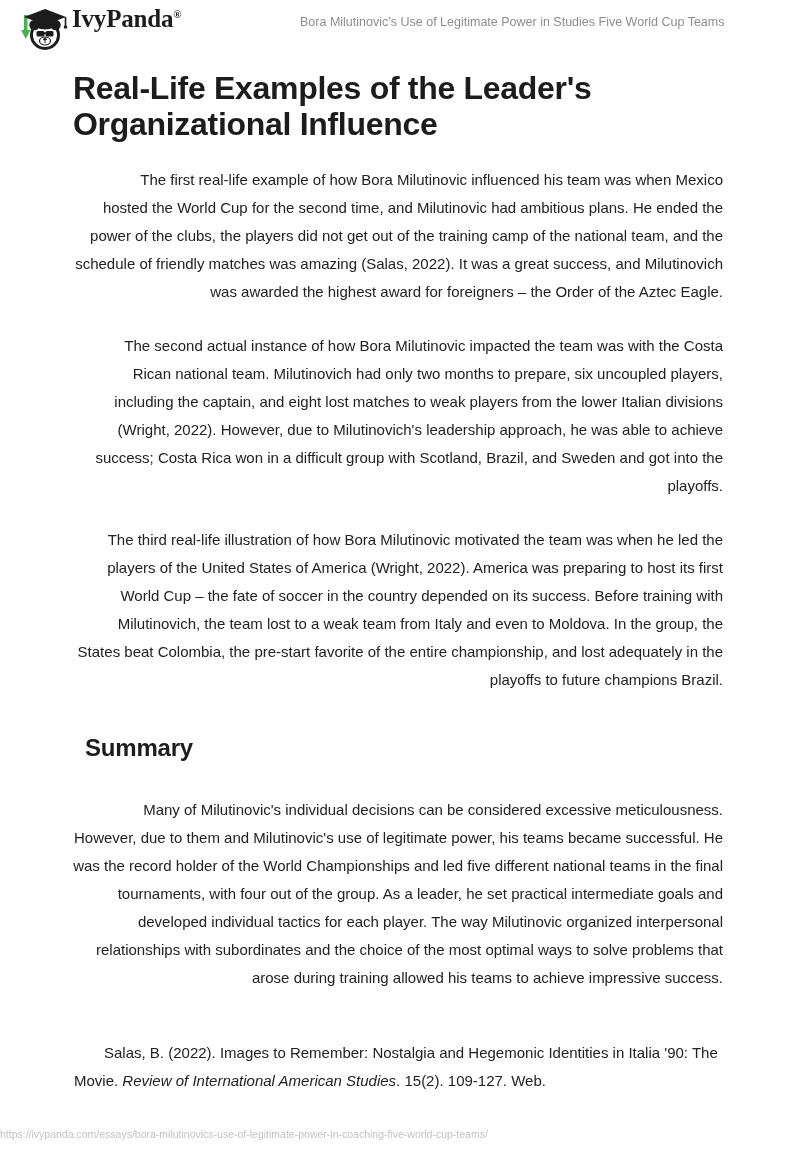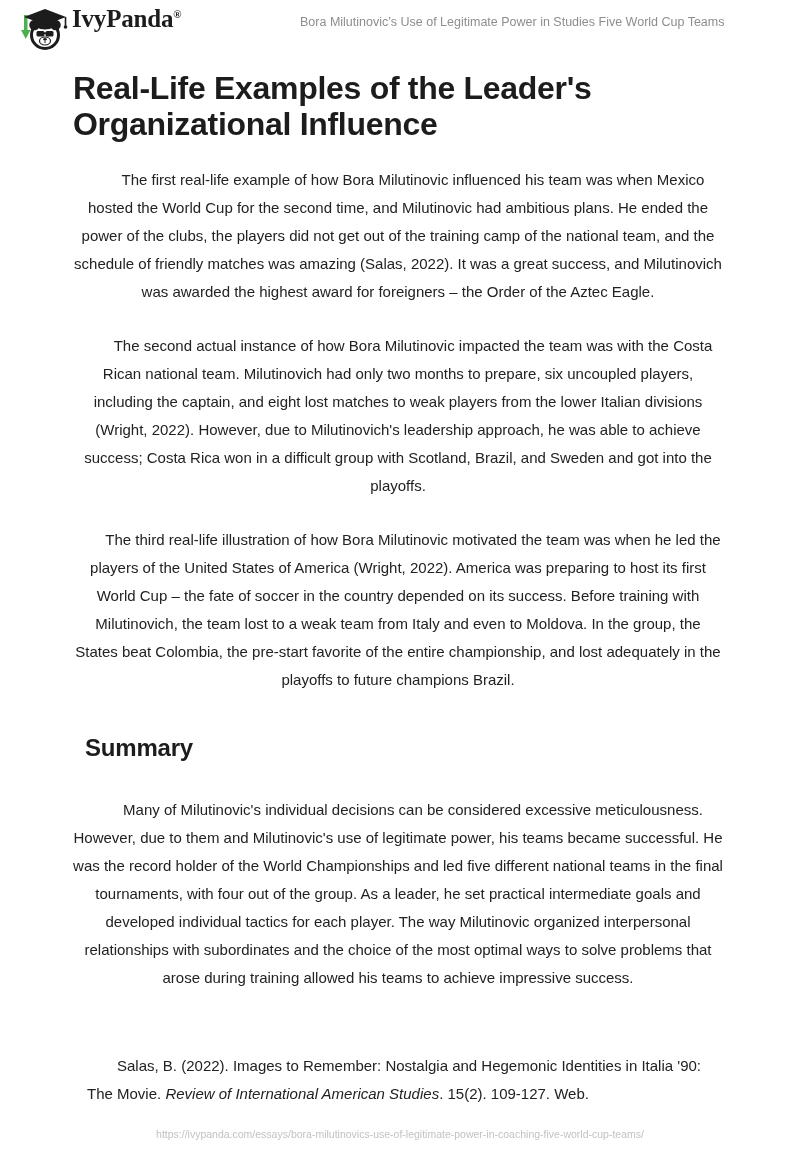--- a/index.html
+++ b/index.html
@@ -96,42 +96,42 @@
   .spacer-title-body { height: 24px; }
   .spacer-before-h2 { height: 26px; }
   .spacer-after-h2 { height: 20px; }
 
   p.body-text {
     font-size: 15px;
     line-height: 28px;
     color: #222222;
     margin: 0 0 26px 0;
     text-indent: 30px;
-    text-align: center;
+    text-align: right;
     font-family: "Liberation Sans", sans-serif;
   }
   p.body-text.last { margin-bottom: 0; }
 
   p.reference-entry {
     font-size: 15px;
     line-height: 28px;
     color: #222222;
-    margin: 14px;
+    margin: 1px;
     text-indent: 30px;
     font-family: "Liberation Sans", sans-serif;
   }
   .ref-italic { font-style: italic; }
 
   
   .page-footer {
     position: absolute;
     left: 0;
     bottom: 18px;
     width: 800px;
-    text-align: center;
+    text-align: left;
   }
   .footer-url {
     font-size: 10.5px;
     color: #c2c2c2;
     font-family: "Liberation Sans", sans-serif;
     letter-spacing: 0px;
     white-space: nowrap;
   }
 </style>
 </head>

